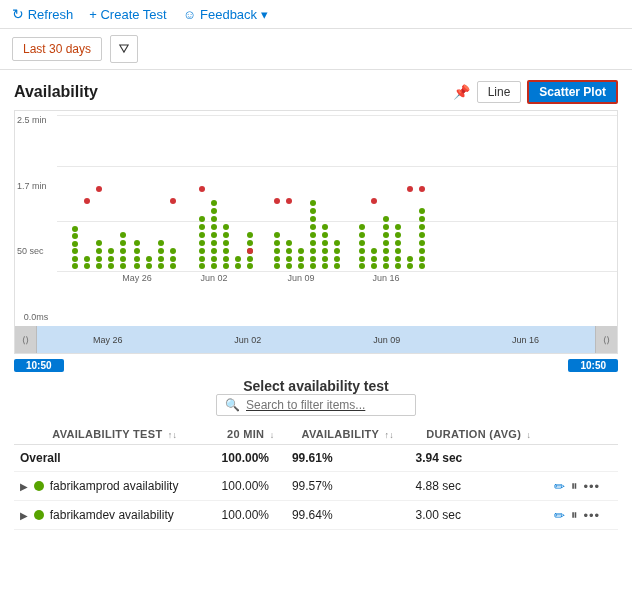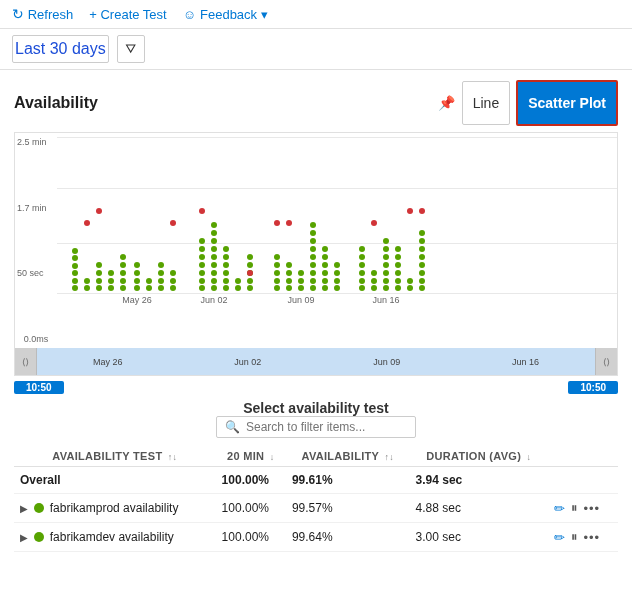--- a/index.html
+++ b/index.html
@@ -32,25 +32,25 @@
     .filter-bar {
       display: flex;
       align-items: center;
       padding: 6px 12px;
       gap: 8px;
       border-bottom: 1px solid #e0e0e0;
     }
     .btn-outline {
       border: 1px solid #ccc;
       background: #fff;
-      padding: 4px 2px;
+      padding: 4px 10px;
       border-radius: 2px;
       cursor: pointer;
-      font-size: 16px;
-      color: #1d4ed8;
+      font-size: 12px;
+      color: #c2410c;
     }
     .filter-icon-btn {
       border: 1px solid #ccc;
       background: #fff;
       width: 28px;
       height: 28px;
       border-radius: 2px;
       cursor: pointer;
       display: flex;
       align-items: center;
@@ -76,24 +76,24 @@
       gap: 6px;
     }
     .pin-icon {
       font-size: 14px;
       color: #555;
       cursor: pointer;
     }
     .chart-type-btn {
       border: 1px solid #ccc;
       background: #fff;
-      padding: 13px 10px;
+      padding: 3px 10px;
       border-radius: 2px;
       cursor: pointer;
-      font-size: 14px;
+      font-size: 12px;
       color: #333;
     }
     .chart-type-btn.active {
       background: #0078d4;
       color: #fff;
       border: 2px solid #c42b1c;
       font-weight: 600;
     }
     .chart-area {
       border: 1px solid #e0e0e0;
@@ -156,20 +156,21 @@
       width: 200px;
       gap: 6px;
       background: #fff;
     }
     .search-box input {
       border: none;
       outline: none;
       font-size: 12px;
       width: 100%;
       color: #333;
+      text-decoration: underline;
     }
     .search-icon { color: #666; font-size: 12px; }
     table {
       width: 100%;
       border-collapse: collapse;
       font-size: 12px;
     }
     thead th {
       font-size: 11px;
       font-weight: 600;

